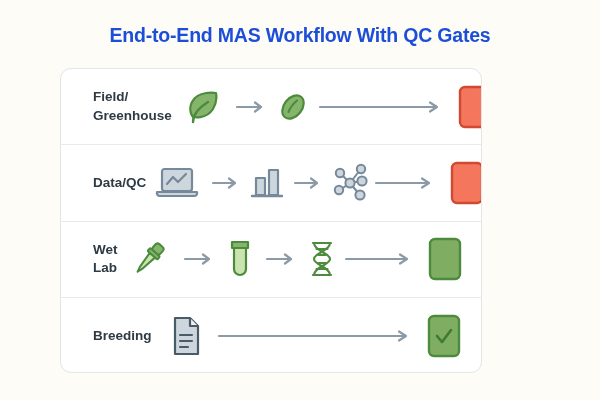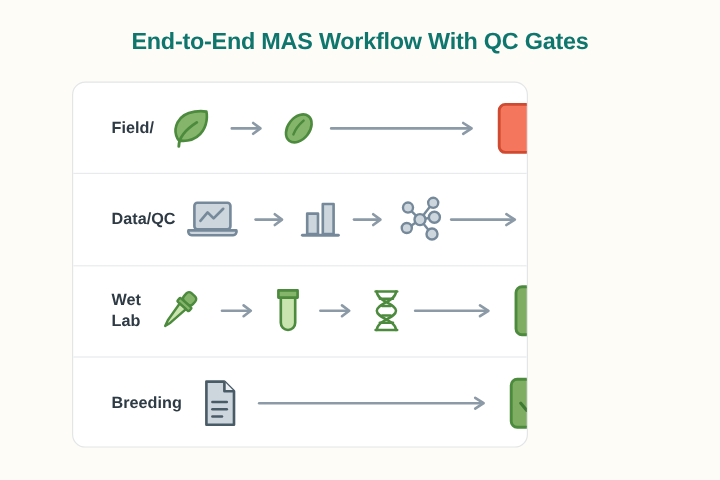--- a/index.html
+++ b/index.html
@@ -21,27 +21,27 @@
   }
   .title {
     position: absolute;
     top: 24px;
     left: 0;
     width: 600px;
     text-align: center;
     font-size: 19.5px;
     font-weight: bold;
     letter-spacing: -0.2px;
-    color: #0f766e;
+    color: #1d4ed8;
   }
   .card {
     position: absolute;
     left: 60px;
     top: 68px;
-    width: 380px;
+    width: 422px;
     height: 305px;
     box-sizing: border-box;
     background: #ffffff;
     border: 1px solid #e3e5e7;
     border-radius: 11px;
     overflow: hidden;
   }
   .row {
     position: relative;
     display: flex;
@@ -97,20 +97,21 @@
 
 <div class="page">
 
   <div class="title">End-to-End MAS Workflow With QC Gates</div>
 
   <div class="card">
 
     <div class="row">
       <div class="row-label">
         <span>Field/</span>
+        <span class="l2">Greenhouse</span>
       </div>
       <div class="flow">
 
         <div class="icon-slot" style="width:62px">
           <svg width="42" height="42" viewBox="0 0 42 42">
             <path d="M34 7 C34 7 16 4 10 16 C5.5 25 11 31 11 31 C11 31 24 34 31 23 C36 15 34 7 34 7 Z" fill="#85b56a" stroke="#4c8a3d" stroke-width="2.2" stroke-linejoin="round"></path>
             <path d="M11 36 C11 30 15 23 26 16" fill="none" stroke="#4c8a3d" stroke-width="2.4" stroke-linecap="round"></path>
           </svg>
         </div>
 

